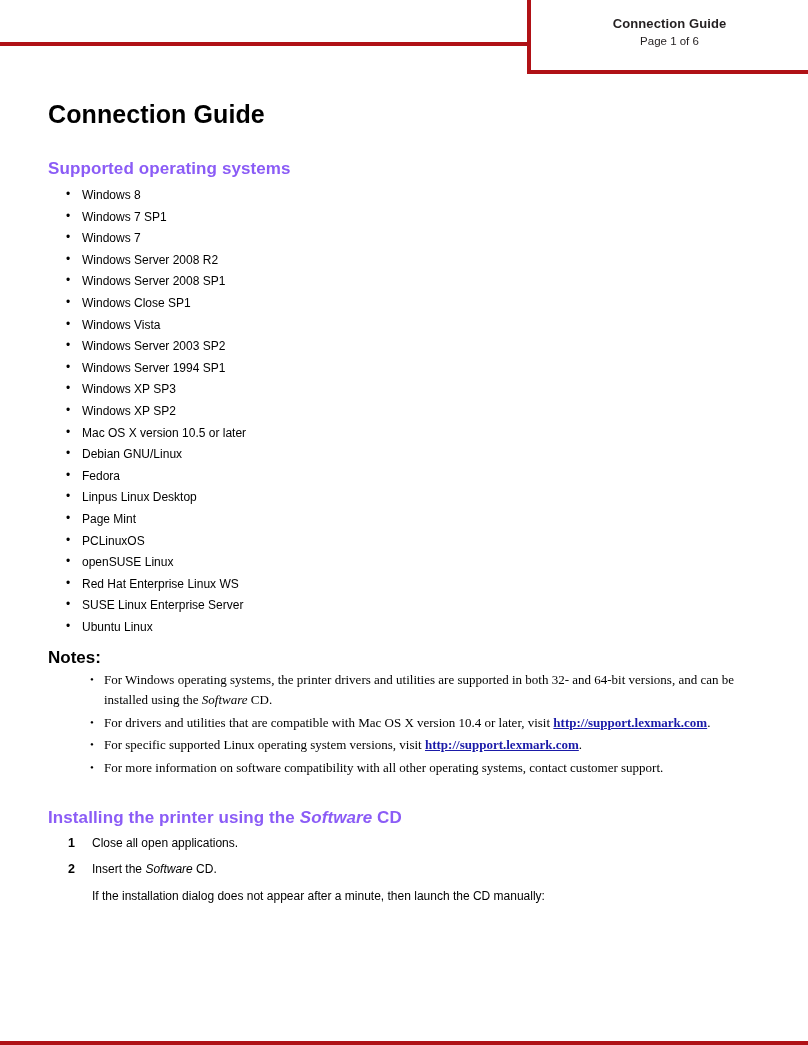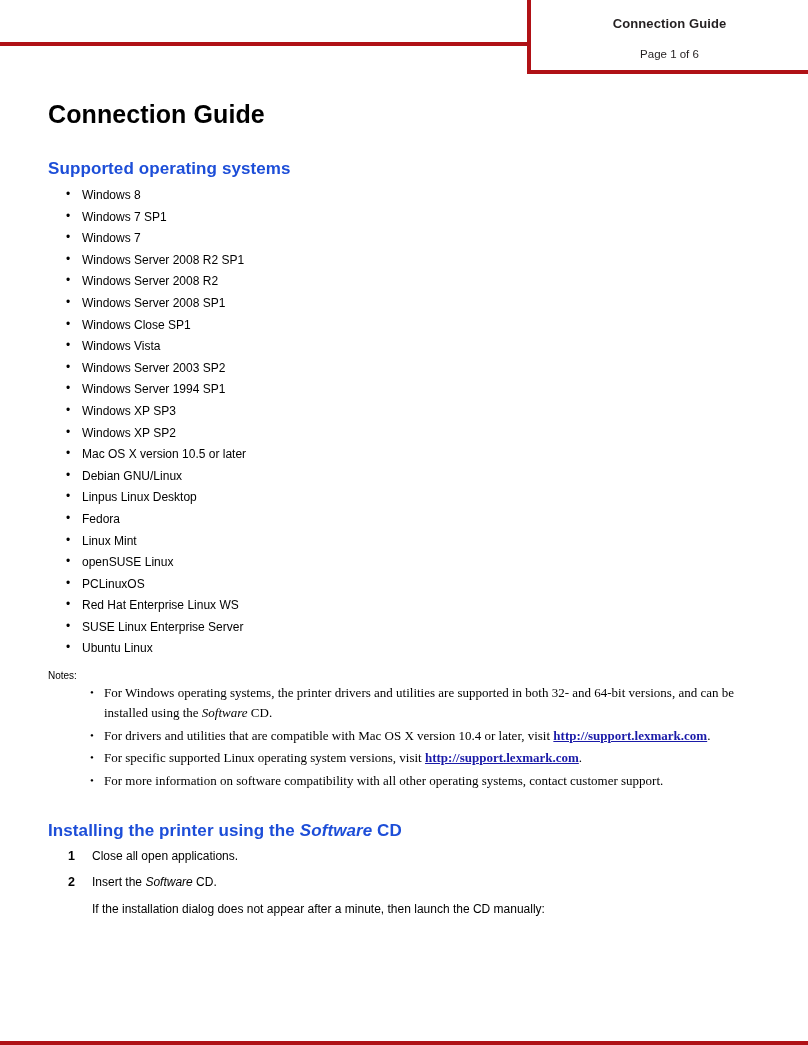--- a/index.html
+++ b/index.html
@@ -44,42 +44,42 @@
     font-size: 13px;
     font-weight: bold;
     color: #231f20;
     margin-top: 16px;
     letter-spacing: 0.1px;
   }
   .header-page {
     text-align: center;
     font-size: 11.5px;
     color: #231f20;
-    margin-top: 17px;
+    margin-top: 4px;
   }
 
   
   .content {
     padding: 0 48px;
     box-sizing: border-box;
   }
 
   h1.doc-title {
     font-size: 25px;
     font-weight: bold;
     margin: 26px 0 0 0;
     color: #000;
     letter-spacing: 0.1px;
   }
 
   h2.section-title {
     font-size: 17px;
     font-weight: bold;
     margin: 30px 0 6px 0;
-    color: #1d4ed8;
+    color: #8b5cf6;
     letter-spacing: 0.1px;
   }
   h2.section-title .ital {
     font-style: italic;
   }
 
   ul.os-list {
     list-style: none;
     margin: 0;
     padding: 0 0 0 18px;
@@ -94,22 +94,22 @@
   ul.os-list li:before {
     content: "\2022";
     position: absolute;
     left: 0;
     top: -1px;
     font-size: 12px;
     color: #000;
   }
 
   .notes-label {
-    font-size: 10px;
-    font-weight: normal;
+    font-size: 17px;
+    font-weight: bold;
     margin: 10px 0 2px 0;
   }
 
   ul.notes-list {
     list-style: none;
     margin: 0;
     padding: 0 0 0 42px;
   }
   ul.notes-list li {
     position: relative;
@@ -187,36 +187,35 @@
 <div class="content">
 
   <h1 class="doc-title">Connection Guide</h1>
 
   <h2 class="section-title">Supported operating systems</h2>
 
   <ul class="os-list">
     <li>Windows 8</li>
     <li>Windows 7 SP1</li>
     <li>Windows 7</li>
-    <li>Windows Server 2008 R2 SP1</li>
     <li>Windows Server 2008 R2</li>
     <li>Windows Server 2008 SP1</li>
     <li>Windows Close SP1</li>
     <li>Windows Vista</li>
     <li>Windows Server 2003 SP2</li>
     <li>Windows Server 1994 SP1</li>
     <li>Windows XP SP3</li>
     <li>Windows XP SP2</li>
     <li>Mac OS X version 10.5 or later</li>
     <li>Debian GNU/Linux</li>
+    <li>Fedora</li>
     <li>Linpus Linux Desktop</li>
-    <li>Fedora</li>
-    <li>Linux Mint</li>
+    <li>Page Mint</li>
+    <li>PCLinuxOS</li>
     <li>openSUSE Linux</li>
-    <li>PCLinuxOS</li>
     <li>Red Hat Enterprise Linux WS</li>
     <li>SUSE Linux Enterprise Server</li>
     <li>Ubuntu Linux</li>
   </ul>
 
   <div class="notes-label">Notes:</div>
 
   <ul class="notes-list">
     <li><span>For Windows operating systems, the printer drivers and utilities are supported in both 32- and 64-bit versions, and can be installed using the </span><span class="ital">Software</span><span> CD.</span></li>
     <li><span>For drivers and utilities that are compatible with Mac OS X version 10.4 or later, visit </span><a class="link" href="#">http://support.lexmark.com</a><span>.</span></li>

